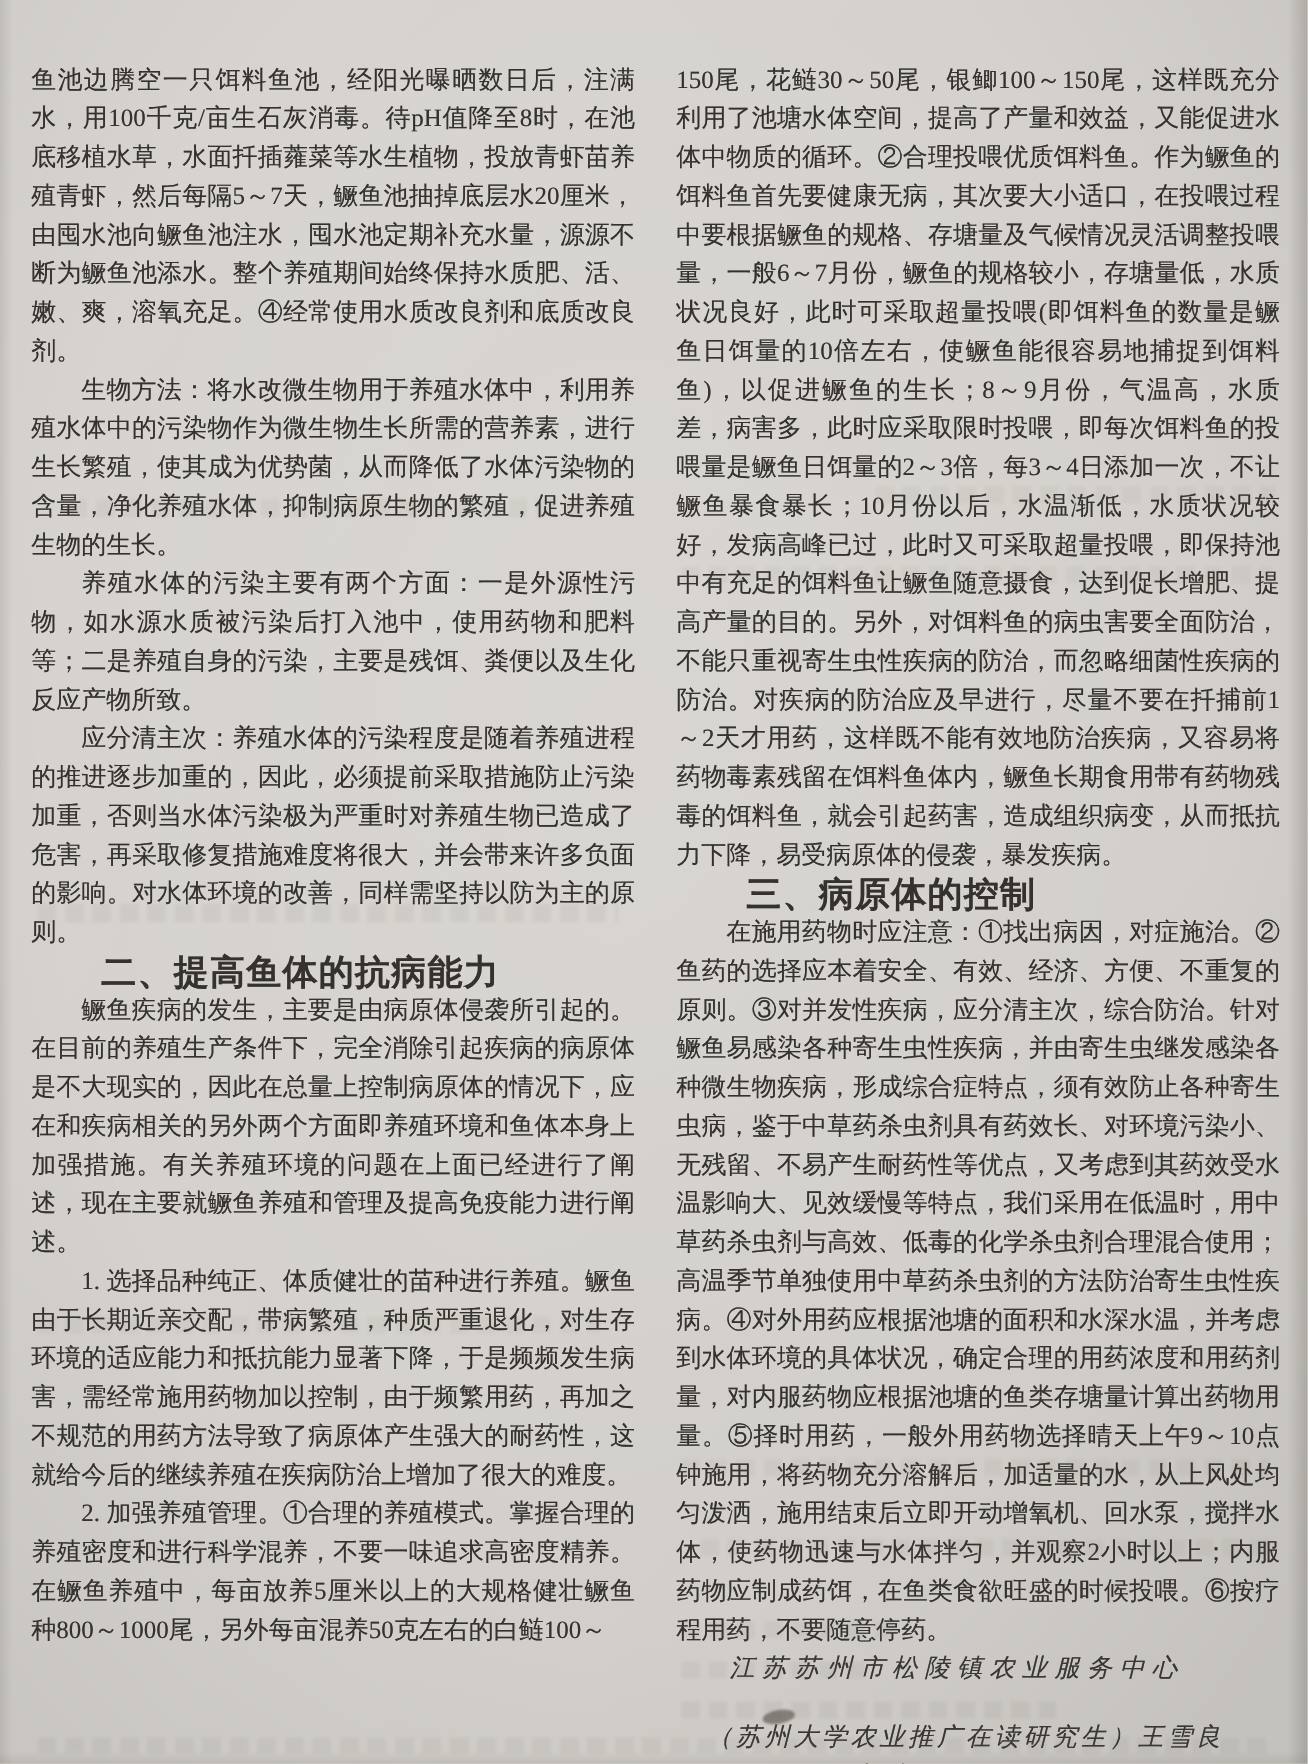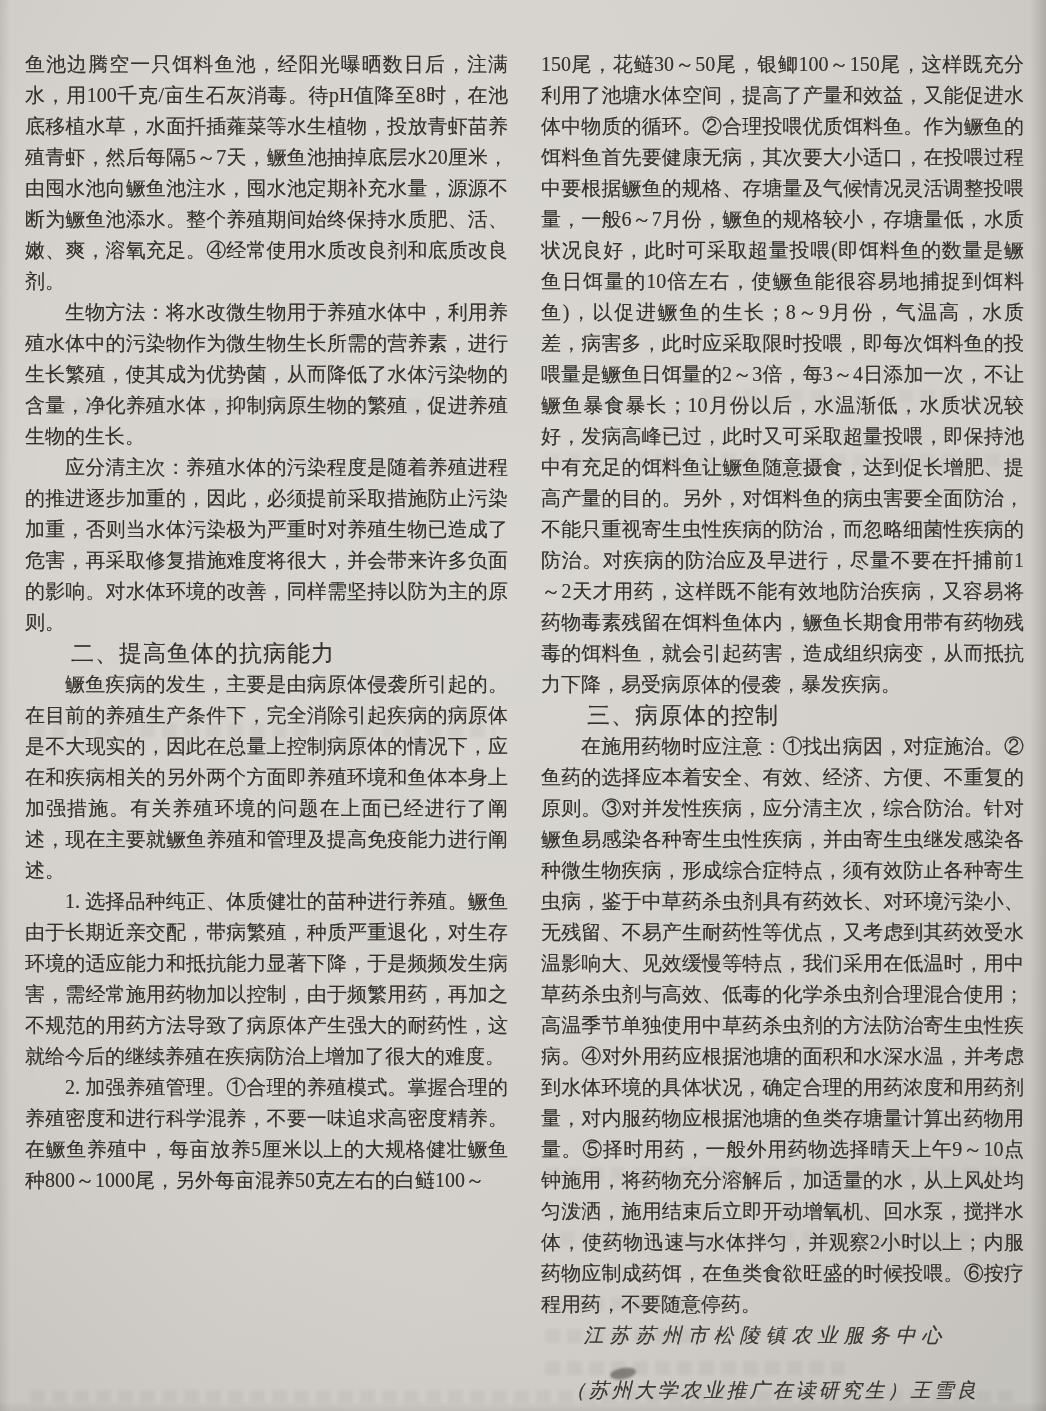--- a/index.html
+++ b/index.html
@@ -20,23 +20,23 @@
     color:#35322e;
     text-align:justify;
     text-shadow:0 0 0.5px rgba(62,58,53,0.55);
   }
   .col-left{left:25px;}
   .col-right{left:541px;}
   .col p{margin:0;padding:0;}
   p.paragraph{text-indent:2em;}
   p.continuation{text-indent:0;margin-top:32px;}
   p.heading{
-    text-indent:2em;font-weight:normal;
+    text-indent:2em;font-weight:bold;
     font-family:"Liberation Sans","DejaVu Sans",sans-serif;
-    font-size:23px;letter-spacing:1px;
+    font-size:28px;letter-spacing:1px;
   }
   p.signature,p.signature2,p.postcode{
     font-style:italic;text-align:center;
     color:#3a3733;
   }
   p.signature{letter-spacing:6px;padding-right:34px;}
   p.signature2{letter-spacing:3px;padding-right:20px;margin-top:24px;}
   p.postcode{padding-right:14px;letter-spacing:2px;}
   .pc-value{margin-left:44px;letter-spacing:6px;font-style:italic;}
   
@@ -69,20 +69,21 @@
     pointer-events:none;
   }
 </style>
 </head>
 <body>
 
 <div class="page">
   <div class="col col-left" id="col-left">
       <p class="continuation">鱼池边腾空一只饵料鱼池，经阳光曝晒数日后，注满水，用100千克/亩生石灰消毒。待pH值降至8时，在池底移植水草，水面扦插蕹菜等水生植物，投放青虾苗养殖青虾，然后每隔5～7天，鳜鱼池抽掉底层水20厘米，由囤水池向鳜鱼池注水，囤水池定期补充水量，源源不断为鳜鱼池添水。整个养殖期间始终保持水质肥、活、嫩、爽，溶氧充足。④经常使用水质改良剂和底质改良剂。</p>
       <p class="paragraph">生物方法：将水改微生物用于养殖水体中，利用养殖水体中的污染物作为微生物生长所需的营养素，进行生长繁殖，使其成为优势菌，从而降低了水体污染物的含量，净化养殖水体，抑制病原生物的繁殖，促进养殖生物的生长。</p>
+      <p class="paragraph">养殖水体的污染主要有两个方面：一是外源性污物，如水源水质被污染后打入池中，使用药物和肥料等；二是养殖自身的污染，主要是残饵、粪便以及生化反应产物所致。</p>
       <p class="paragraph">应分清主次：养殖水体的污染程度是随着养殖进程的推进逐步加重的，因此，必须提前采取措施防止污染加重，否则当水体污染极为严重时对养殖生物已造成了危害，再采取修复措施难度将很大，并会带来许多负面的影响。对水体环境的改善，同样需坚持以防为主的原则。</p>
       <p class="heading">二、提高鱼体的抗病能力</p>
       <p class="paragraph">鳜鱼疾病的发生，主要是由病原体侵袭所引起的。在目前的养殖生产条件下，完全消除引起疾病的病原体是不大现实的，因此在总量上控制病原体的情况下，应在和疾病相关的另外两个方面即养殖环境和鱼体本身上加强措施。有关养殖环境的问题在上面已经进行了阐述，现在主要就鳜鱼养殖和管理及提高免疫能力进行阐述。</p>
       <p class="paragraph">1. 选择品种纯正、体质健壮的苗种进行养殖。鳜鱼由于长期近亲交配，带病繁殖，种质严重退化，对生存环境的适应能力和抵抗能力显著下降，于是频频发生病害，需经常施用药物加以控制，由于频繁用药，再加之不规范的用药方法导致了病原体产生强大的耐药性，这就给今后的继续养殖在疾病防治上增加了很大的难度。</p>
       <p class="paragraph">2. 加强养殖管理。①合理的养殖模式。掌握合理的养殖密度和进行科学混养，不要一味追求高密度精养。在鳜鱼养殖中，每亩放养5厘米以上的大规格健壮鳜鱼种800～1000尾，另外每亩混养50克左右的白鲢100～</p>
     </div>
   <div class="col col-right" id="col-right">
       <p class="continuation">150尾，花鲢30～50尾，银鲫100～150尾，这样既充分利用了池塘水体空间，提高了产量和效益，又能促进水体中物质的循环。②合理投喂优质饵料鱼。作为鳜鱼的饵料鱼首先要健康无病，其次要大小适口，在投喂过程中要根据鳜鱼的规格、存塘量及气候情况灵活调整投喂量，一般6～7月份，鳜鱼的规格较小，存塘量低，水质状况良好，此时可采取超量投喂(即饵料鱼的数量是鳜鱼日饵量的10倍左右，使鳜鱼能很容易地捕捉到饵料鱼)，以促进鳜鱼的生长；8～9月份，气温高，水质差，病害多，此时应采取限时投喂，即每次饵料鱼的投喂量是鳜鱼日饵量的2～3倍，每3～4日添加一次，不让鳜鱼暴食暴长；10月份以后，水温渐低，水质状况较好，发病高峰已过，此时又可采取超量投喂，即保持池中有充足的饵料鱼让鳜鱼随意摄食，达到促长增肥、提高产量的目的。另外，对饵料鱼的病虫害要全面防治，不能只重视寄生虫性疾病的防治，而忽略细菌性疾病的防治。对疾病的防治应及早进行，尽量不要在扦捕前1～2天才用药，这样既不能有效地防治疾病，又容易将药物毒素残留在饵料鱼体内，鳜鱼长期食用带有药物残毒的饵料鱼，就会引起药害，造成组织病变，从而抵抗力下降，易受病原体的侵袭，暴发疾病。</p>
       <p class="heading">三、病原体的控制</p>
       <p class="paragraph">在施用药物时应注意：①找出病因，对症施治。②鱼药的选择应本着安全、有效、经济、方便、不重复的原则。③对并发性疾病，应分清主次，综合防治。针对鳜鱼易感染各种寄生虫性疾病，并由寄生虫继发感染各种微生物疾病，形成综合症特点，须有效防止各种寄生虫病，鉴于中草药杀虫剂具有药效长、对环境污染小、无残留、不易产生耐药性等优点，又考虑到其药效受水温影响大、见效缓慢等特点，我们采用在低温时，用中草药杀虫剂与高效、低毒的化学杀虫剂合理混合使用；高温季节单独使用中草药杀虫剂的方法防治寄生虫性疾病。④对外用药应根据池塘的面积和水深水温，并考虑到水体环境的具体状况，确定合理的用药浓度和用药剂量，对内服药物应根据池塘的鱼类存塘量计算出药物用量。⑤择时用药，一般外用药物选择晴天上午9～10点钟施用，将药物充分溶解后，加适量的水，从上风处均匀泼洒，施用结束后立即开动增氧机、回水泵，搅拌水体，使药物迅速与水体拌匀，并观察2小时以上；内服药物应制成药饵，在鱼类食欲旺盛的时候投喂。⑥按疗程用药，不要随意停药。</p>

